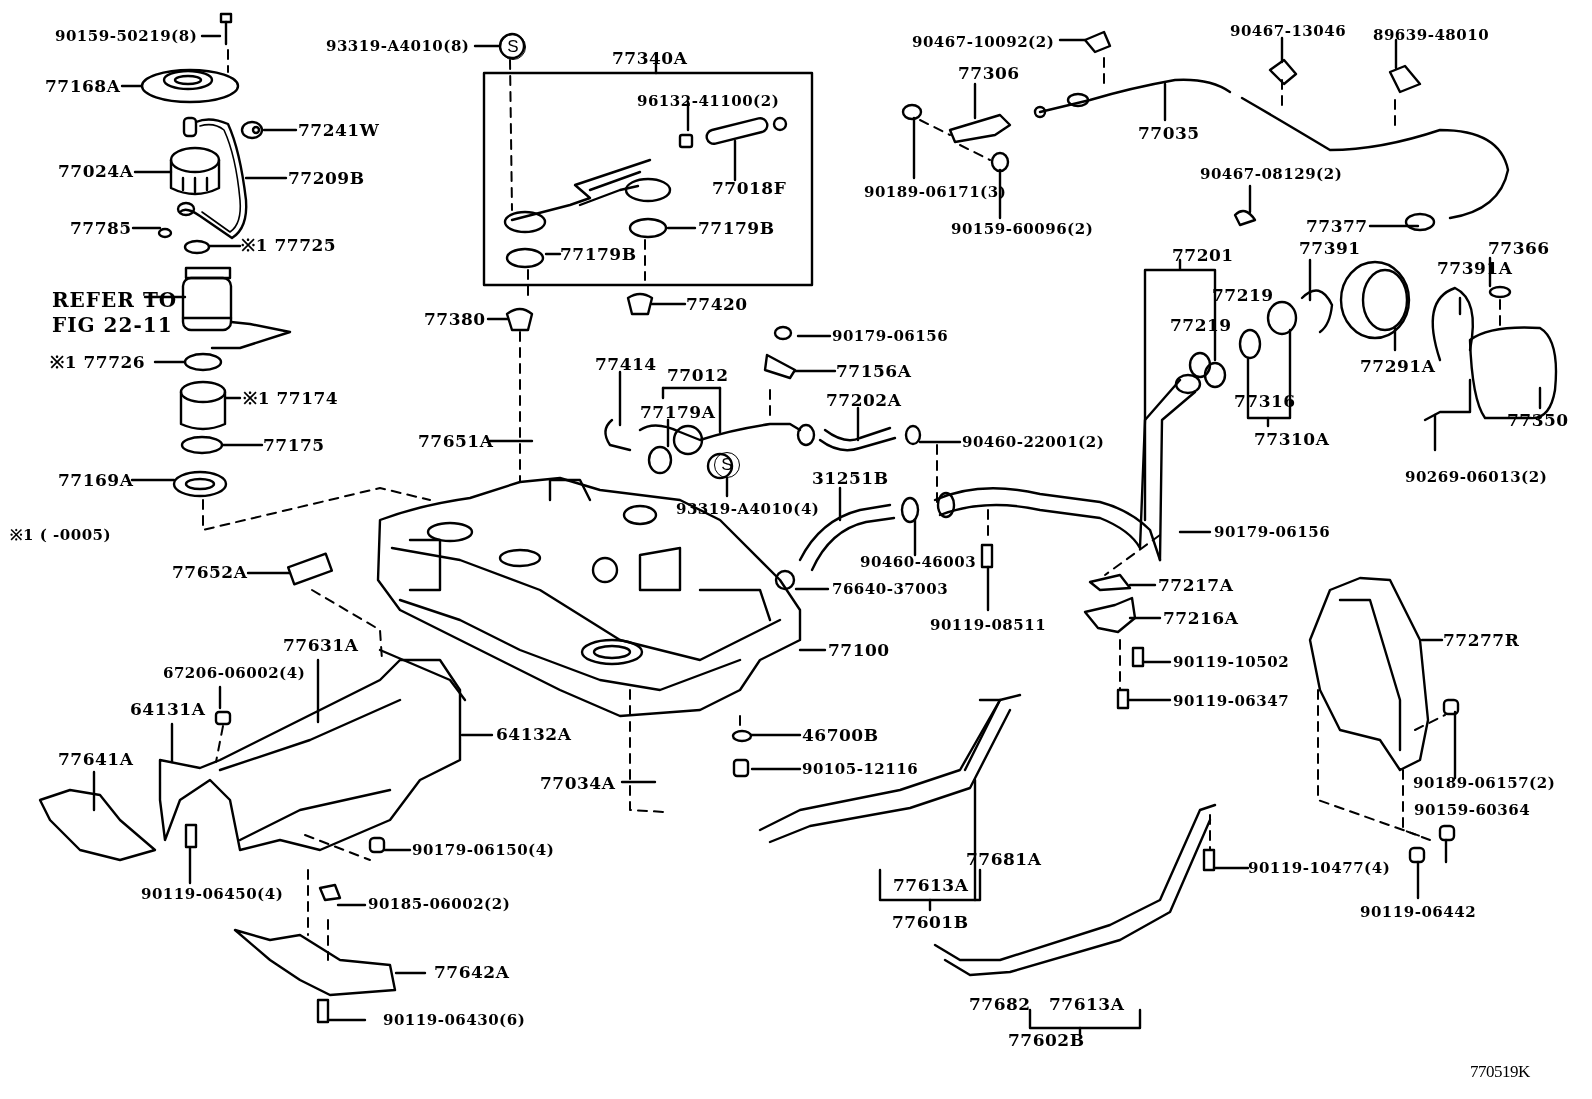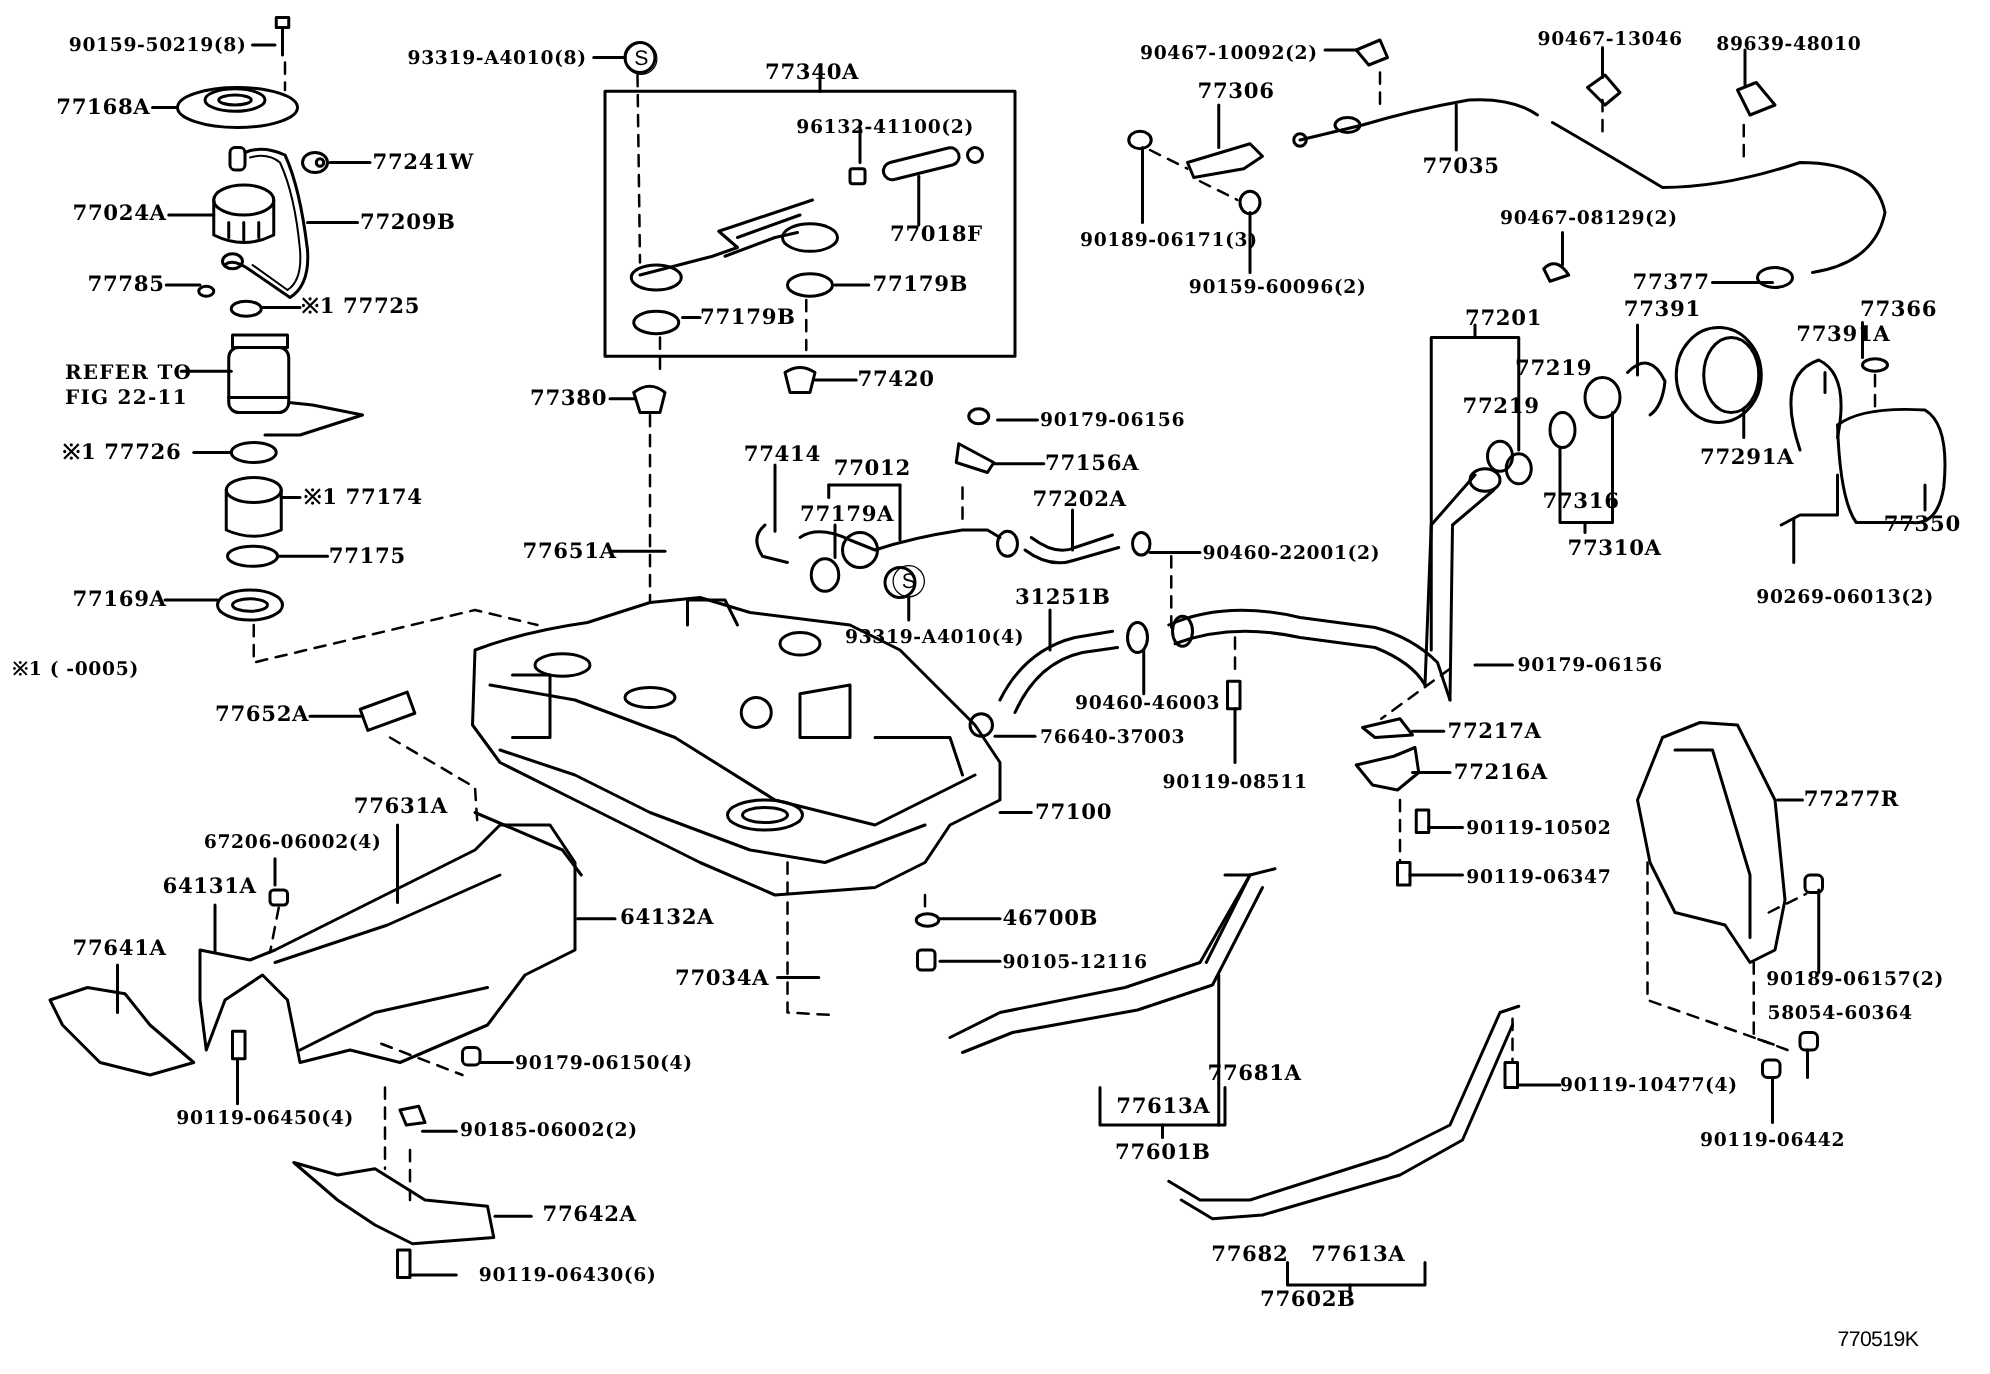--- a/index.html
+++ b/index.html
@@ -6,22 +6,22 @@
   body{width:1592px;height:1099px;position:relative;overflow:hidden;
        font-family:"DejaVu Serif","Liberation Serif",serif;color:#000;}
   #art{position:absolute;left:0;top:0;width:1592px;height:1099px;}
   #art *{fill:none;stroke:#000;stroke-width:2.4;stroke-linejoin:round;stroke-linecap:round;}
   #art .thin{stroke-width:1.6;}
   #art .dash{stroke-dasharray:9 7;stroke-width:2;}
   #art .lead{stroke-width:2;}
   #art .fillw{fill:#fff;}
   .lbl{position:absolute;font-weight:bold;font-size:17px;letter-spacing:0.5px;white-space:nowrap;line-height:1;}
   .sm{font-size:15px;}
-  .note{position:absolute;font-weight:bold;font-size:16px;letter-spacing:1px;white-space:nowrap;line-height:1.25;}
-  .figno{position:absolute;font-family:Liberation Sans, sans-serif;font-size:17px;letter-spacing:-0.5px;}
+  .note{position:absolute;font-weight:bold;font-size:20px;letter-spacing:1px;white-space:nowrap;line-height:1.25;}
+  .figno{position:absolute;font-family:Liberation Serif, serif;font-size:17px;letter-spacing:-0.5px;}
 </style>
 </head>
 <body>
 
 <svg id="art" viewBox="0 0 1592 1099" xmlns="http://www.w3.org/2000/svg">
 
   <g>
       <rect x="221" y="14" width="10" height="8"></rect>
       <line x1="226" y1="22" x2="226" y2="44"></line>
     </g>
@@ -384,21 +384,21 @@
 <div class="lbl" style="left:828px;top:642px">77100</div>
 <div class="lbl" style="left:283px;top:637px">77631A</div>
 <div class="lbl sm" style="left:163px;top:666px">67206-06002(4)</div>
 <div class="lbl" style="left:130px;top:701px">64131A</div>
 <div class="lbl" style="left:496px;top:726px">64132A</div>
 <div class="lbl" style="left:58px;top:751px">77641A</div>
 <div class="lbl" style="left:802px;top:727px">46700B</div>
 <div class="lbl sm" style="left:802px;top:762px">90105-12116</div>
 <div class="lbl" style="left:540px;top:775px">77034A</div>
 <div class="lbl sm" style="left:1413px;top:776px">90189-06157(2)</div>
-<div class="lbl sm" style="left:1414px;top:803px">58054-60364</div>
+<div class="lbl sm" style="left:1414px;top:803px">90159-60364</div>
 
 <div class="lbl" style="left:966px;top:851px">77681A</div>
 <div class="lbl" style="left:893px;top:877px">77613A</div>
 <div class="lbl" style="left:892px;top:914px">77601B</div>
 <div class="lbl sm" style="left:1248px;top:861px">90119-10477(4)</div>
 <div class="lbl sm" style="left:1360px;top:905px">90119-06442</div>
 <div class="lbl sm" style="left:412px;top:843px">90179-06150(4)</div>
 <div class="lbl sm" style="left:141px;top:887px">90119-06450(4)</div>
 <div class="lbl sm" style="left:368px;top:897px">90185-06002(2)</div>
 <div class="lbl" style="left:434px;top:964px">77642A</div>

